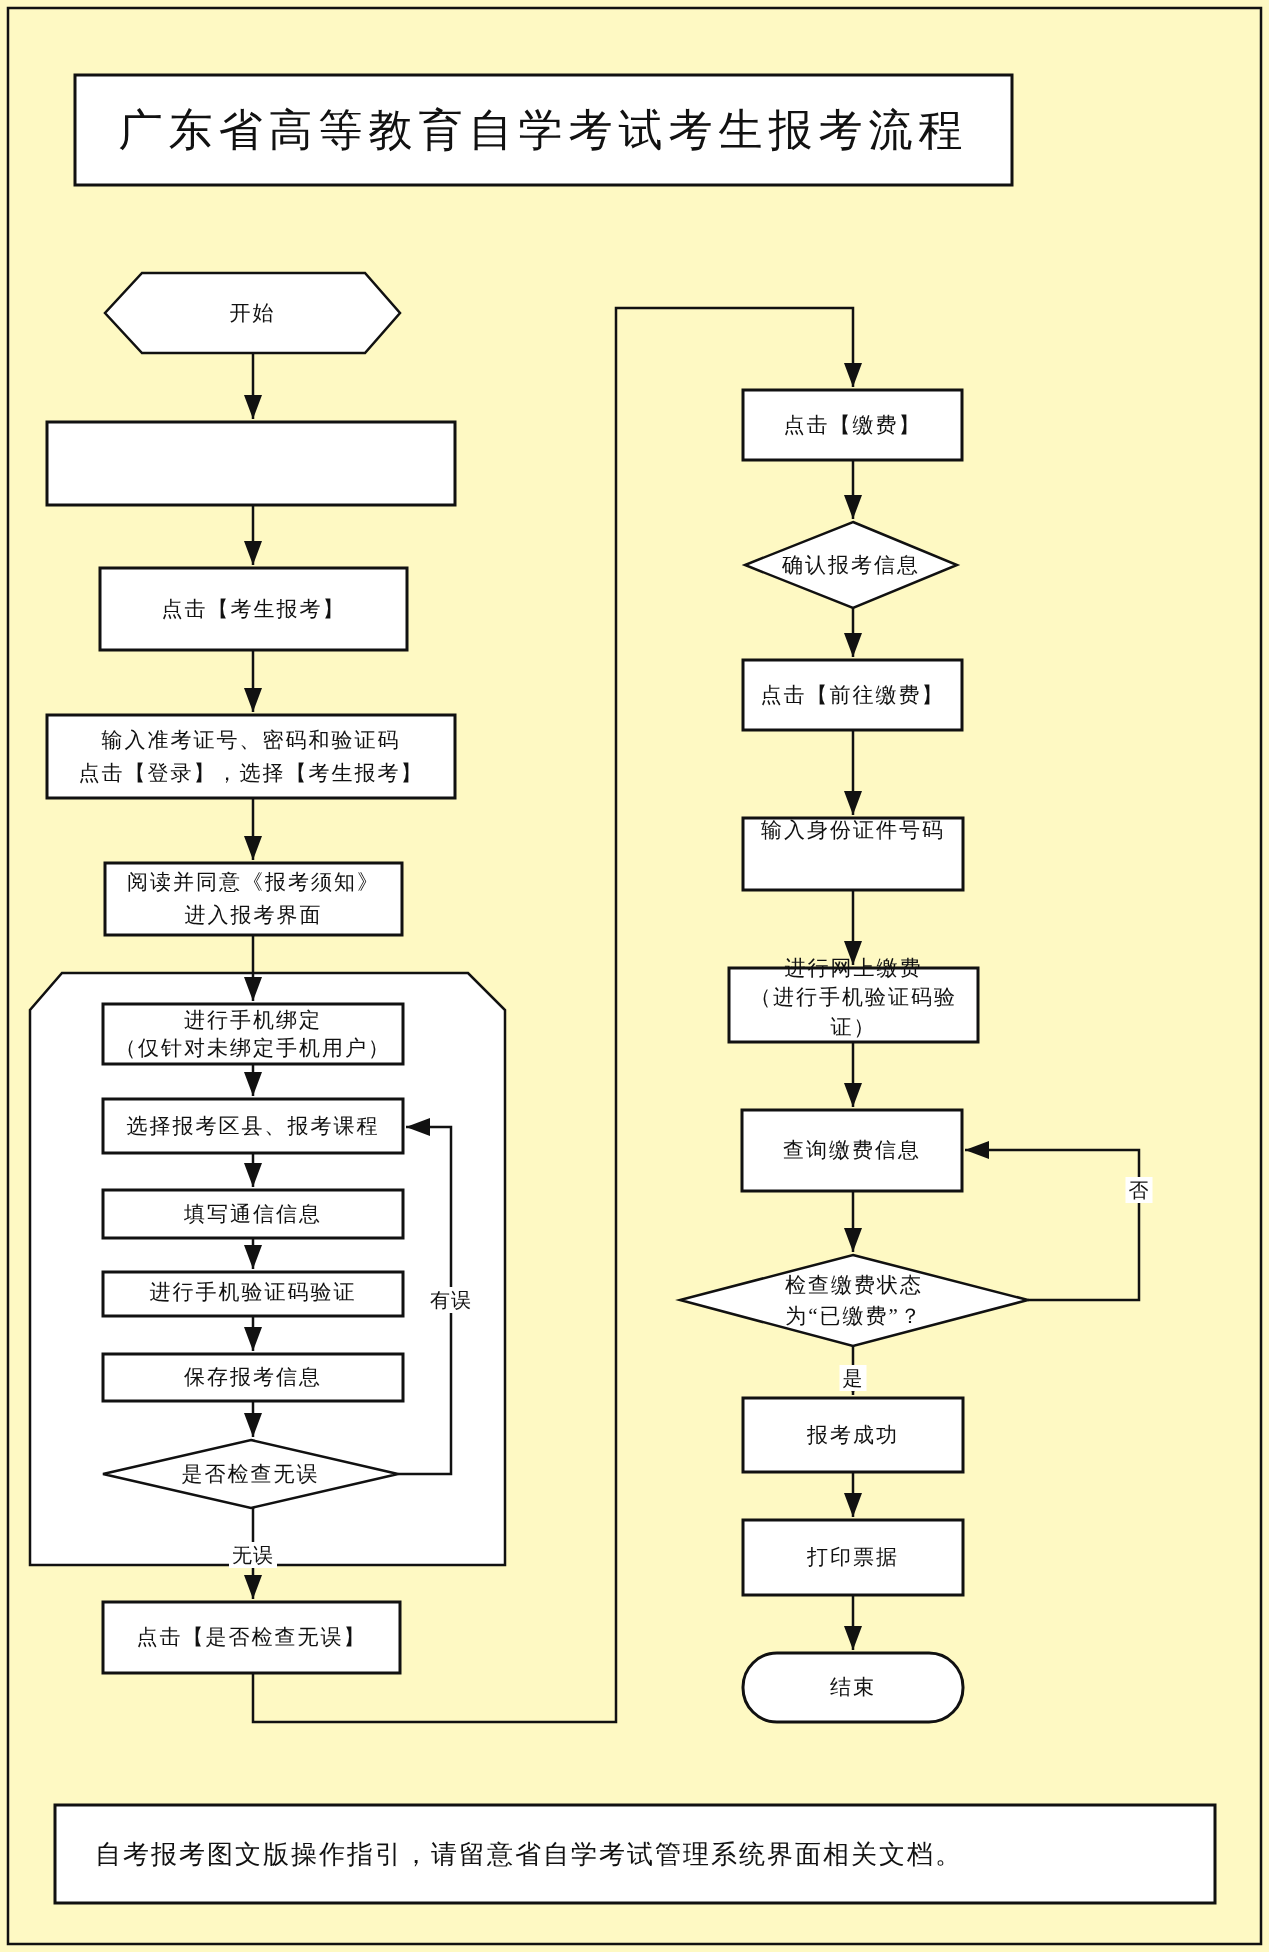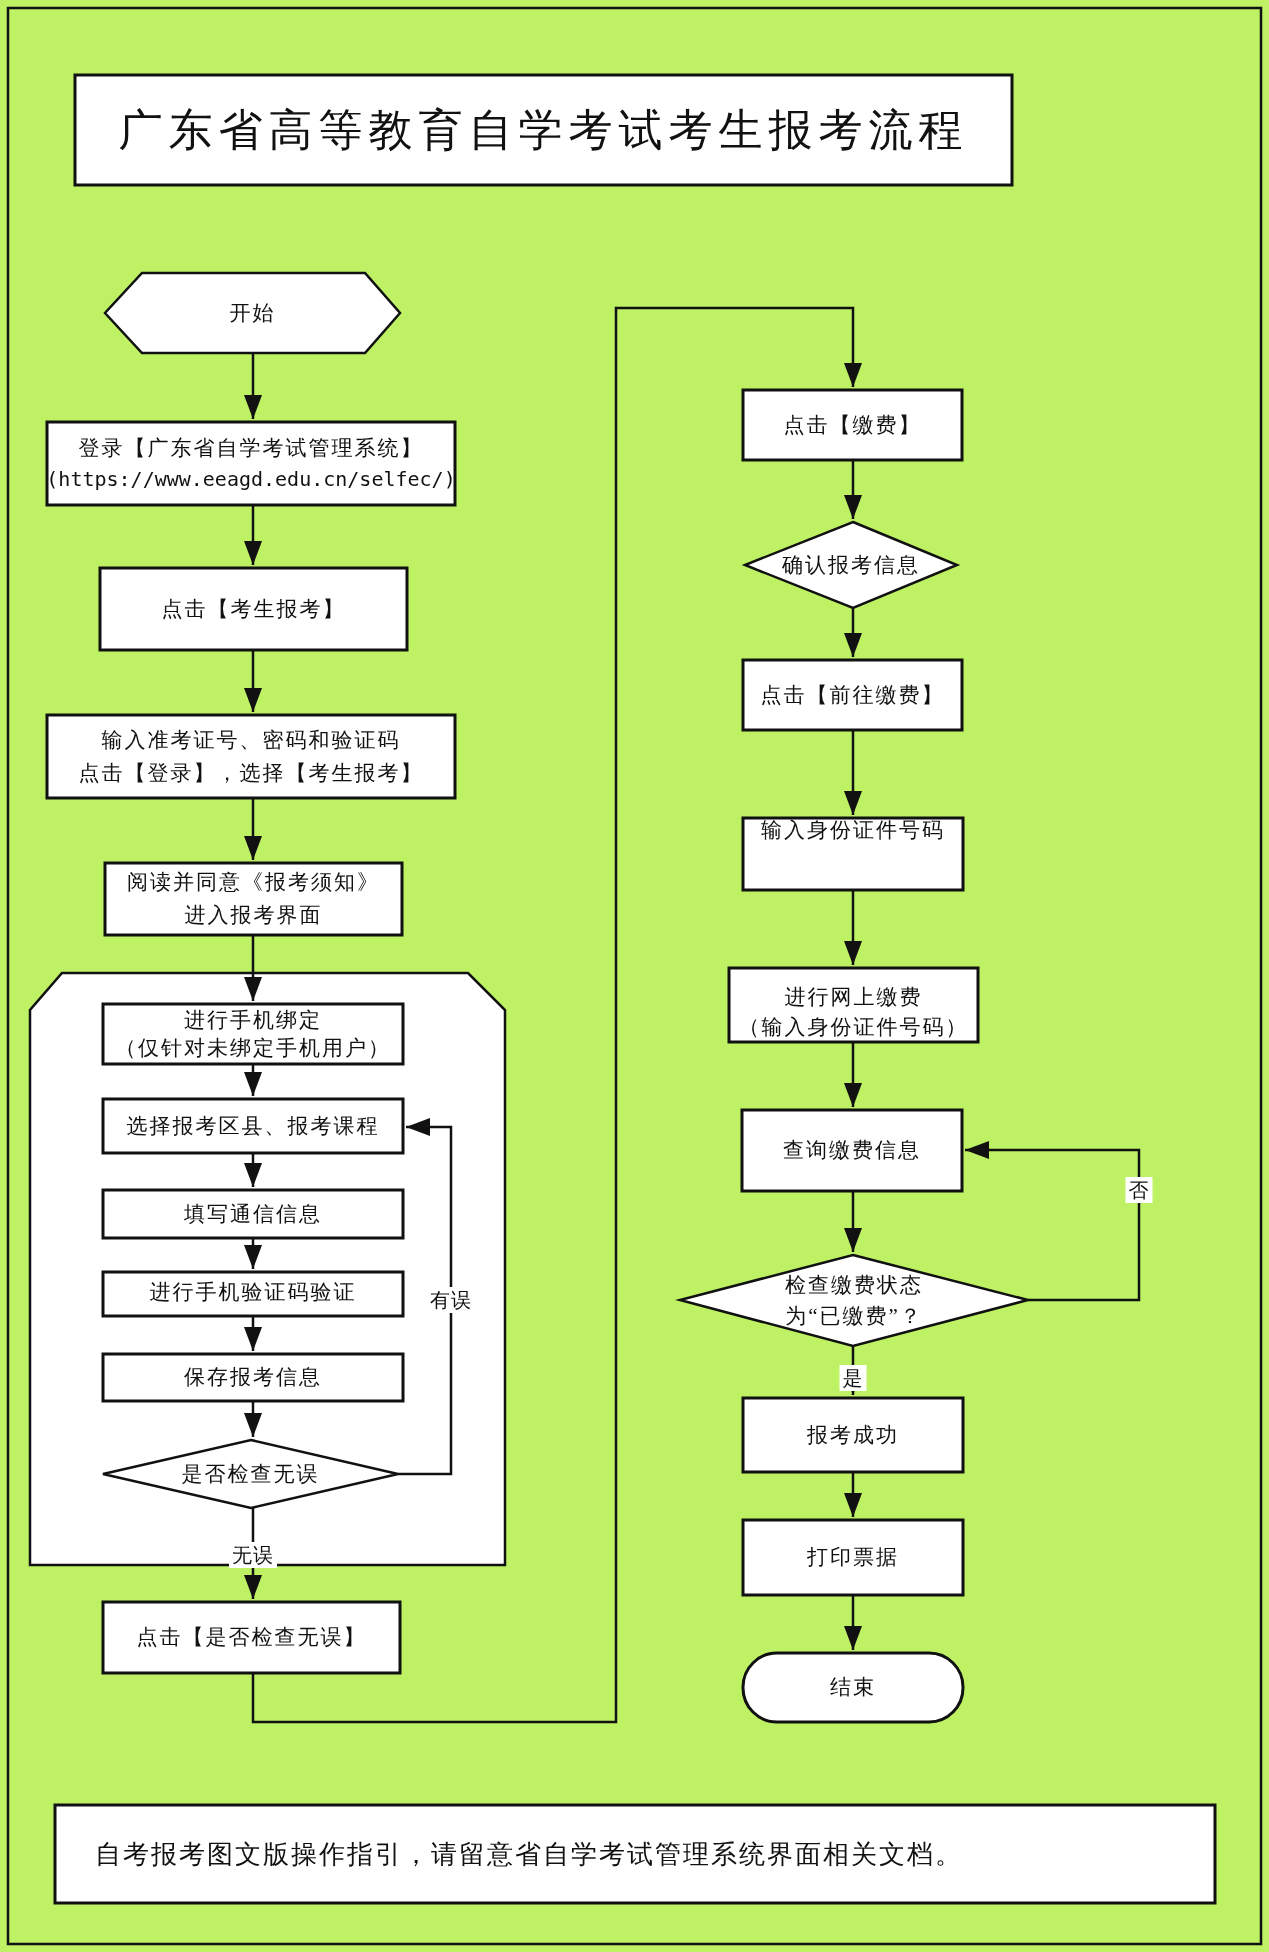--- a/index.html
+++ b/index.html
@@ -1,19 +1,19 @@
 <!DOCTYPE html>
 <html><head>
 <meta charset="utf-8">
 <style>
   html,body{margin:0;padding:0;background:#ffffff;}
   .page{
     position:relative;
     width:1269px;height:1952px;
-    background:#bef264;
+    background:#fef9c3;
     font-family:"Liberation Serif","DejaVu Serif",serif;
     color:#111;
     overflow:hidden;
   }
   svg.canvas{position:absolute;left:0;top:0;}
   .node{
     position:absolute;
     display:flex;flex-direction:column;
     align-items:center;justify-content:center;
     text-align:center;
@@ -113,24 +113,20 @@
 
     <rect x="55" y="1805" width="1160" height="98" fill="#fff" stroke="#111" stroke-width="3"></rect>
   </svg>
 
   <div class="title">广东省高等教育自学考试考生报考流程</div>
 
   <div class="node" style="left:105px;top:273px;width:295px;height:80px;">
     <div>开始</div>
   </div>
 
-  <div class="node" style="left:47px;top:422px;width:408px;height:83px;">
-    <div>登录【广东省自学考试管理系统】</div>
-    <div class="mono">(https://www.eeagd.edu.cn/selfec/)</div>
-  </div>
 
   <div class="node" style="left:100px;top:568px;width:307px;height:82px;">
     <div>点击【考生报考】</div>
   </div>
 
   <div class="node" style="left:47px;top:715px;width:408px;height:83px;">
     <div>输入准考证号、密码和验证码</div>
     <div>点击【登录】，选择【考生报考】</div>
   </div>
 
@@ -179,21 +175,21 @@
   <div class="node" style="left:743px;top:660px;width:219px;height:70px;">
     <div>点击【前往缴费】</div>
   </div>
 
   <div class="node" style="left:743px;top:788px;width:220px;height:84px;">
     <div>输入身份证件号码</div>
   </div>
 
   <div class="node" style="left:729px;top:968px;width:249px;height:74px;line-height:1.4;justify-content:flex-end;">
     <div>进行网上缴费</div>
-    <div>（输入身份证件号码）</div>
+    <div>（进行手机验证码验证）</div>
   </div>
 
   <div class="node" style="left:742px;top:1110px;width:220px;height:81px;">
     <div>查询缴费信息</div>
   </div>
 
   <div class="node" style="left:680px;top:1255px;width:348px;height:91px;line-height:1.45;">
     <div>检查缴费状态</div>
     <div>为“已缴费”？</div>
   </div>

